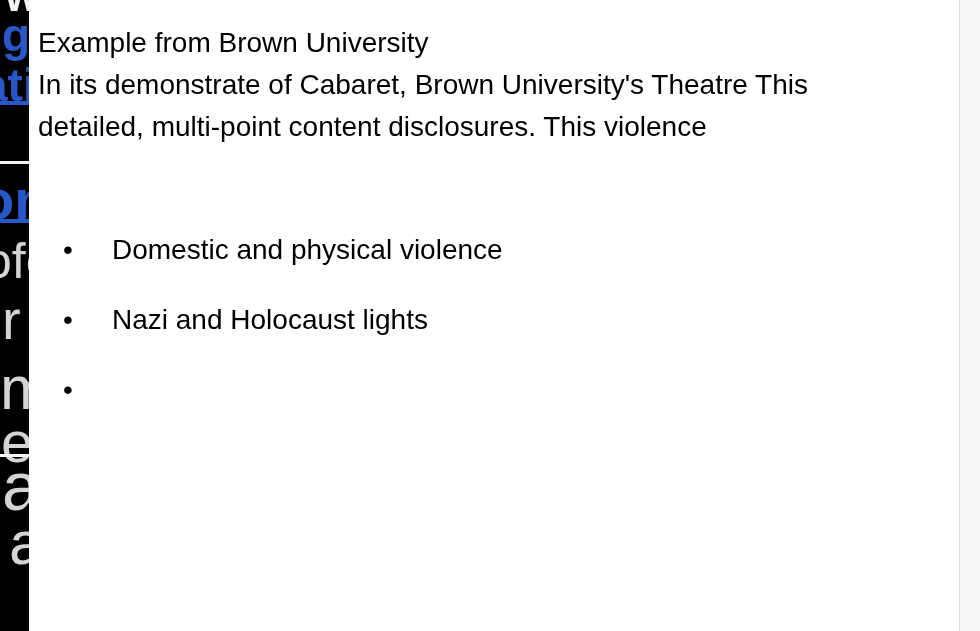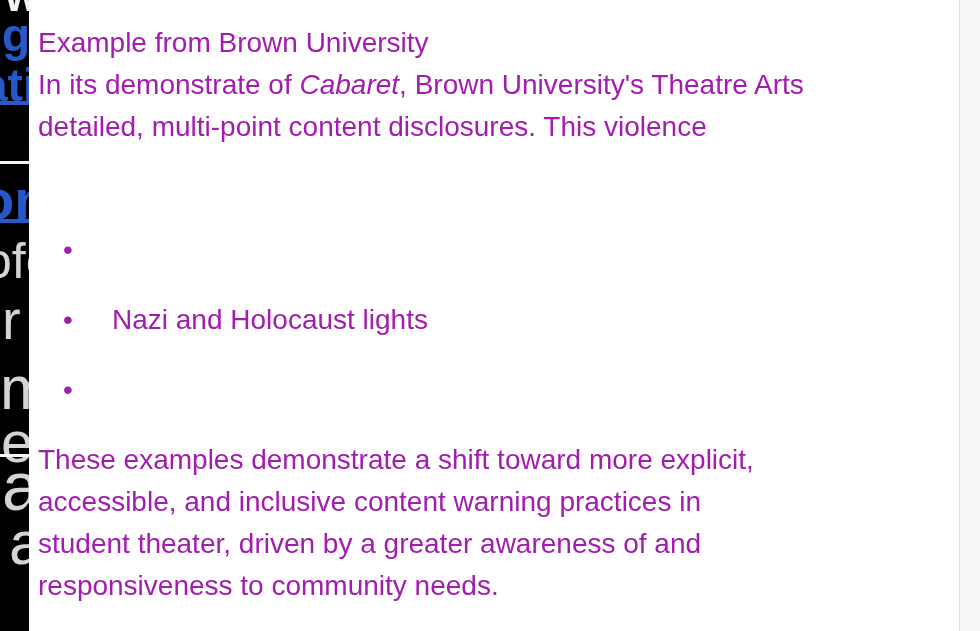--- a/index.html
+++ b/index.html
@@ -28,24 +28,24 @@
   .underline{position:absolute;left:-20px;width:60px;height:4px;background:#2857c8;}
   .ul-ati{top:101px;}
   .ul-on {top:219px;}
   .divider{position:absolute;left:0;width:29px;height:3px;background:#f5f5f5;}
   .dv-1{top:161px;}
   .dv-2{top:454px;}
   
   .panel{
     position:absolute;left:29px;top:0;width:930px;height:631px;
     background:#fff;z-index:2;overflow:hidden;
-    color:#a21caf;font-size:28px;
+    color:#000000;font-size:28px;
   }
   .line{height:42px;line-height:42px;white-space:nowrap;}
-  .italic{font-style:italic;}
+  .italic{}
   .para-intro{position:absolute;left:9px;top:22px;}
   .bullet-list{position:absolute;left:9px;top:229px;}
   .bullet-row{position:relative;height:42px;line-height:42px;margin-bottom:28px;white-space:nowrap;}
   .bullet-dot{position:absolute;left:25px;top:0;}
   .bullet-text{display:inline-block;margin-left:74px;}
   .para-conclusion{position:absolute;left:9px;top:439px;}
   
   .scrollbar{
     position:absolute;left:959px;top:0;width:20px;height:631px;
     background:#f8f8f8;border-left:1px solid #dcdcdc;z-index:3;
@@ -70,41 +70,36 @@
     <span class="frag gray f-e">e</span>
     <div class="divider dv-2"></div>
     <span class="frag gray f-a1">a</span>
     <span class="frag gray f-a2">a</span>
   </div>
 
   <div class="panel">
 
     <div class="para-intro">
       <div class="line">Example from Brown University</div>
-      <div class="line"><span>In its demonstrate of </span><span class="italic">Cabaret</span><span>, Brown University's Theatre Arts</span></div>
+      <div class="line"><span>In its demonstrate of </span><span class="italic">Cabaret</span><span>, Brown University's Theatre This</span></div>
       <div class="line">detailed, multi-point content disclosures. This violence</div>
     </div>
 
     <div class="bullet-list">
       <div class="bullet-row">
         <span class="bullet-dot">•</span>
+        <span class="bullet-text">Domestic and physical violence</span>
       </div>
       <div class="bullet-row">
         <span class="bullet-dot">•</span>
         <span class="bullet-text">Nazi and Holocaust lights</span>
       </div>
       <div class="bullet-row">
         <span class="bullet-dot">•</span>
       </div>
     </div>
 
-    <div class="para-conclusion">
-      <div class="line">These examples demonstrate a shift toward more explicit,</div>
-      <div class="line">accessible, and inclusive content warning practices in</div>
-      <div class="line">student theater, driven by a greater awareness of and</div>
-      <div class="line">responsiveness to community needs.</div>
-    </div>
 
   </div>
 
   <div class="scrollbar"></div>
 
 </div>
 
 </body></html>

